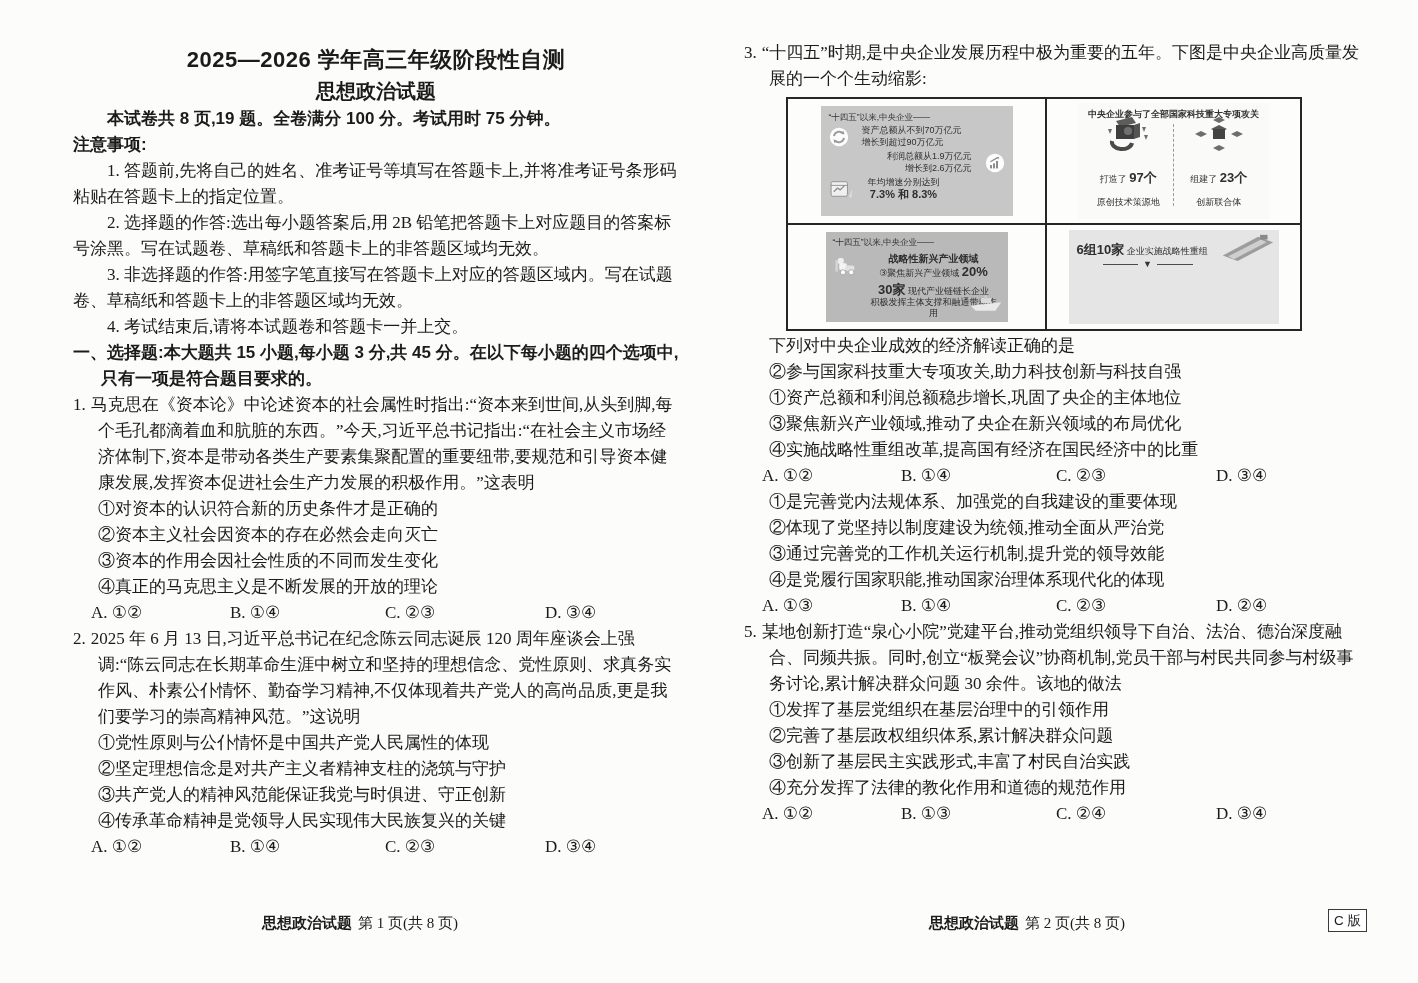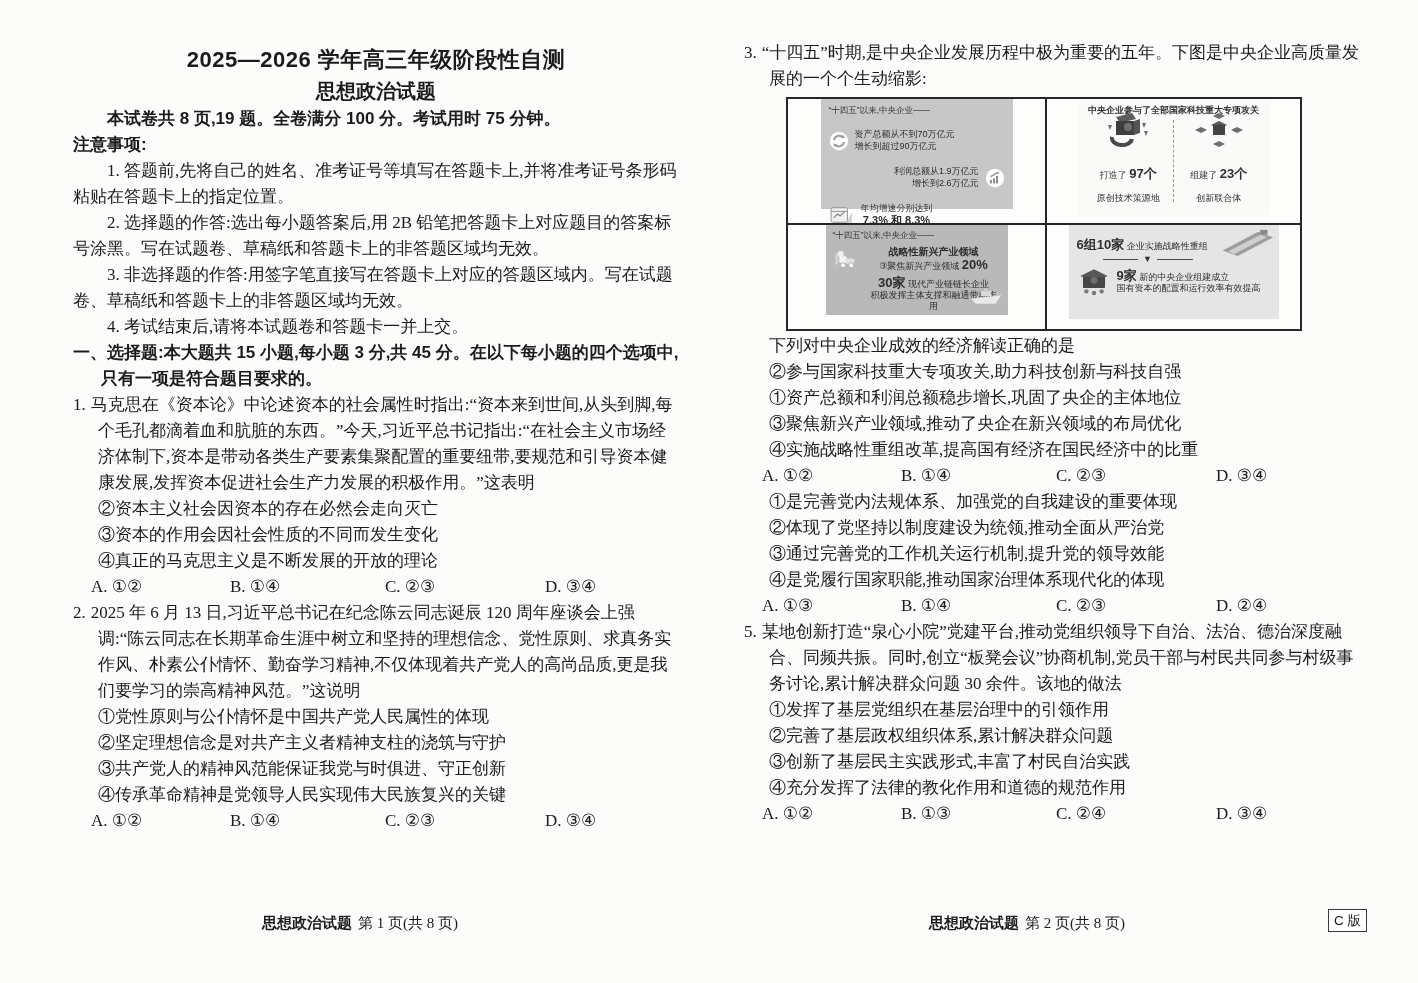--- a/index.html
+++ b/index.html
@@ -17,28 +17,28 @@
   .notice{text-indent:2em;}
   .section-head{padding-left:28px;text-indent:-28px;}
   .question{padding-left:25px;}
   .q-stem{text-indent:-25px;}
   .q-num{margin-right:5px;}
   .q-options{display:grid;grid-template-columns:139px 155px 160px auto;margin-left:-7px;}
 
   
   .fig{width:512px;margin:5px 0 2px 17px;border:2px solid #262626;display:grid;
        grid-template-columns:259px 1fr;grid-template-rows:126px 104px;background:#fdfdfc;}
-  .cell{display:flex;align-items:flex-start;justify-content:center;overflow:hidden;}
+  .cell{display:flex;align-items:center;justify-content:center;overflow:hidden;}
   .c-tl{border-right:2px solid #262626;border-bottom:2px solid #262626;}
   .c-tr{border-bottom:2px solid #262626;}
   .c-bl{border-right:2px solid #262626;}
   .panel{font-family:"Liberation Sans","DejaVu Sans",sans-serif;color:#2e2e2e;box-sizing:border-box;}
   .p-head{font-size:8.5px;line-height:10px;color:#333;text-indent:0;}
   .p-assets{width:192px;height:110px;background:#c7c7c7;padding:6px 8px;font-size:9px;line-height:11.5px;}
-  .p-row{display:flex;align-items:center;gap:6px;margin-top:14px;}
+  .p-row{display:flex;align-items:center;gap:13px;margin-top:3px;}
   .p-row.right{justify-content:flex-end;}
   .ta-r{text-align:right;} .ta-c{text-align:center;}
   .em{font-size:11px;font-weight:700;}
   .icon20 svg{width:20px;height:20px;display:block;}
   .icon24 svg{width:26px;height:20px;display:block;}
   .p-tech{width:192px;height:116px;background:#fafaf8;padding:6px 6px 4px;text-align:center;font-size:9px;line-height:11px;}
   .p-tech .p-head{font-size:9px;font-weight:700;margin-bottom:3px;}
   .tech-cols{display:flex;align-items:stretch;height:86px;}
   .tech-col{flex:1;display:flex;flex-direction:column;align-items:center;justify-content:flex-end;gap:12px;}
   .tech-div{border-left:1.5px dashed #9a9a9a;margin:2px 0;}
@@ -79,20 +79,21 @@
     <div class="intro hei">本试卷共 8 页,19 题。全卷满分 100 分。考试用时 75 分钟。</div>
     <div class="hei">注意事项:</div>
     <div class="notice">1. 答题前,先将自己的姓名、准考证号等填写在答题卡上,并将准考证号条形码粘贴在答题卡上的指定位置。</div>
     <div class="notice">2. 选择题的作答:选出每小题答案后,用 2B 铅笔把答题卡上对应题目的答案标号涂黑。写在试题卷、草稿纸和答题卡上的非答题区域均无效。</div>
     <div class="notice">3. 非选择题的作答:用签字笔直接写在答题卡上对应的答题区域内。写在试题卷、草稿纸和答题卡上的非答题区域均无效。</div>
     <div class="notice">4. 考试结束后,请将本试题卷和答题卡一并上交。</div>
     <div class="section-head hei">一、选择题:本大题共 15 小题,每小题 3 分,共 45 分。在以下每小题的四个选项中,只有一项是符合题目要求的。</div>
 
     <div class="question">
       <div class="q-stem"><span class="q-num">1.</span><span>马克思在《资本论》中论述资本的社会属性时指出:“资本来到世间,从头到脚,每个毛孔都滴着血和肮脏的东西。”今天,习近平总书记指出:“在社会主义市场经济体制下,资本是带动各类生产要素集聚配置的重要纽带,要规范和引导资本健康发展,发挥资本促进社会生产力发展的积极作用。”这表明</span></div>
+      <div class="q-item">①对资本的认识符合新的历史条件才是正确的</div>
       <div class="q-item">②资本主义社会因资本的存在必然会走向灭亡</div>
       <div class="q-item">③资本的作用会因社会性质的不同而发生变化</div>
       <div class="q-item">④真正的马克思主义是不断发展的开放的理论</div>
       <div class="q-options">
         <span>A. ①②</span>
         <span>B. ①④</span>
         <span>C. ②③</span>
         <span>D. ③④</span>
       </div>
     </div>
@@ -250,36 +251,20 @@
             </span>
             <div style="margin-top:8px;">
               <b style="font-size:13px;">6组10家</b>
               <span>企业实施战略性重组</span>
             </div>
             <div class="sep-arrow">
                 <span class="ln"></span>
                 <span class="tri">▼</span>
                 <span class="ln"></span>
               </div>
-            <div class="rs-bottom">
-              <span class="mon-ic">
-                <svg viewBox="0 0 40 34">
-                    <polygon points="4,10 20,2 36,10 20,18" fill="#585858"></polygon>
-                    <rect x="7" y="11" width="26" height="13" rx="1" fill="#474747"></rect>
-                    <circle cx="20" cy="15" r="4" fill="#6f6f6f"></circle>
-                    <circle cx="11" cy="28" r="2.6" fill="#7a7a7a"></circle>
-                    <circle cx="20" cy="30" r="2.6" fill="#7a7a7a"></circle>
-                    <circle cx="29" cy="28" r="2.6" fill="#7a7a7a"></circle>
-                  </svg>
-              </span>
-              <div>
-                <div><b style="font-size:13px;">9家</b> <span>新的中央企业组建成立</span></div>
-                <div>国有资本的配置和运行效率有效提高</div>
-              </div>
-            </div>
           </div>
         </div>
       </div>
 
       <div class="q-item">下列对中央企业成效的经济解读正确的是</div>
       <div class="q-item">②参与国家科技重大专项攻关,助力科技创新与科技自强</div>
       <div class="q-item">①资产总额和利润总额稳步增长,巩固了央企的主体地位</div>
       <div class="q-item">③聚焦新兴产业领域,推动了央企在新兴领域的布局优化</div>
       <div class="q-item">④实施战略性重组改革,提高国有经济在国民经济中的比重</div>
       <div class="q-options">

